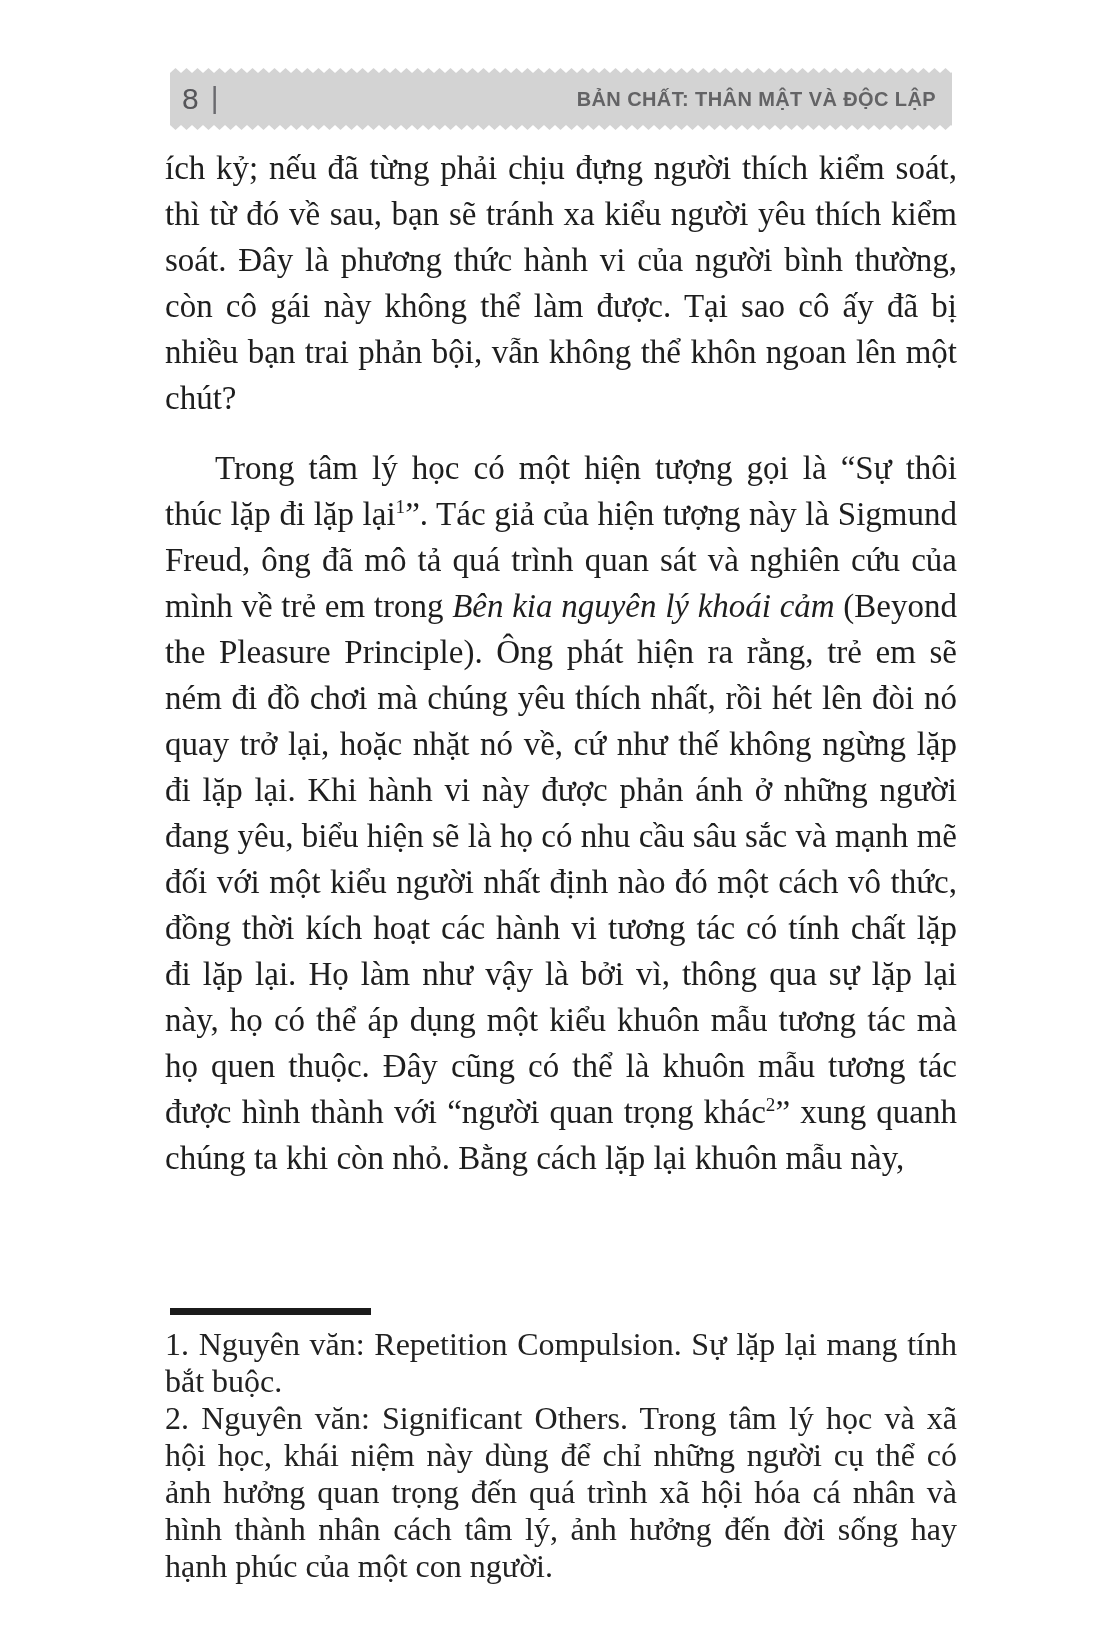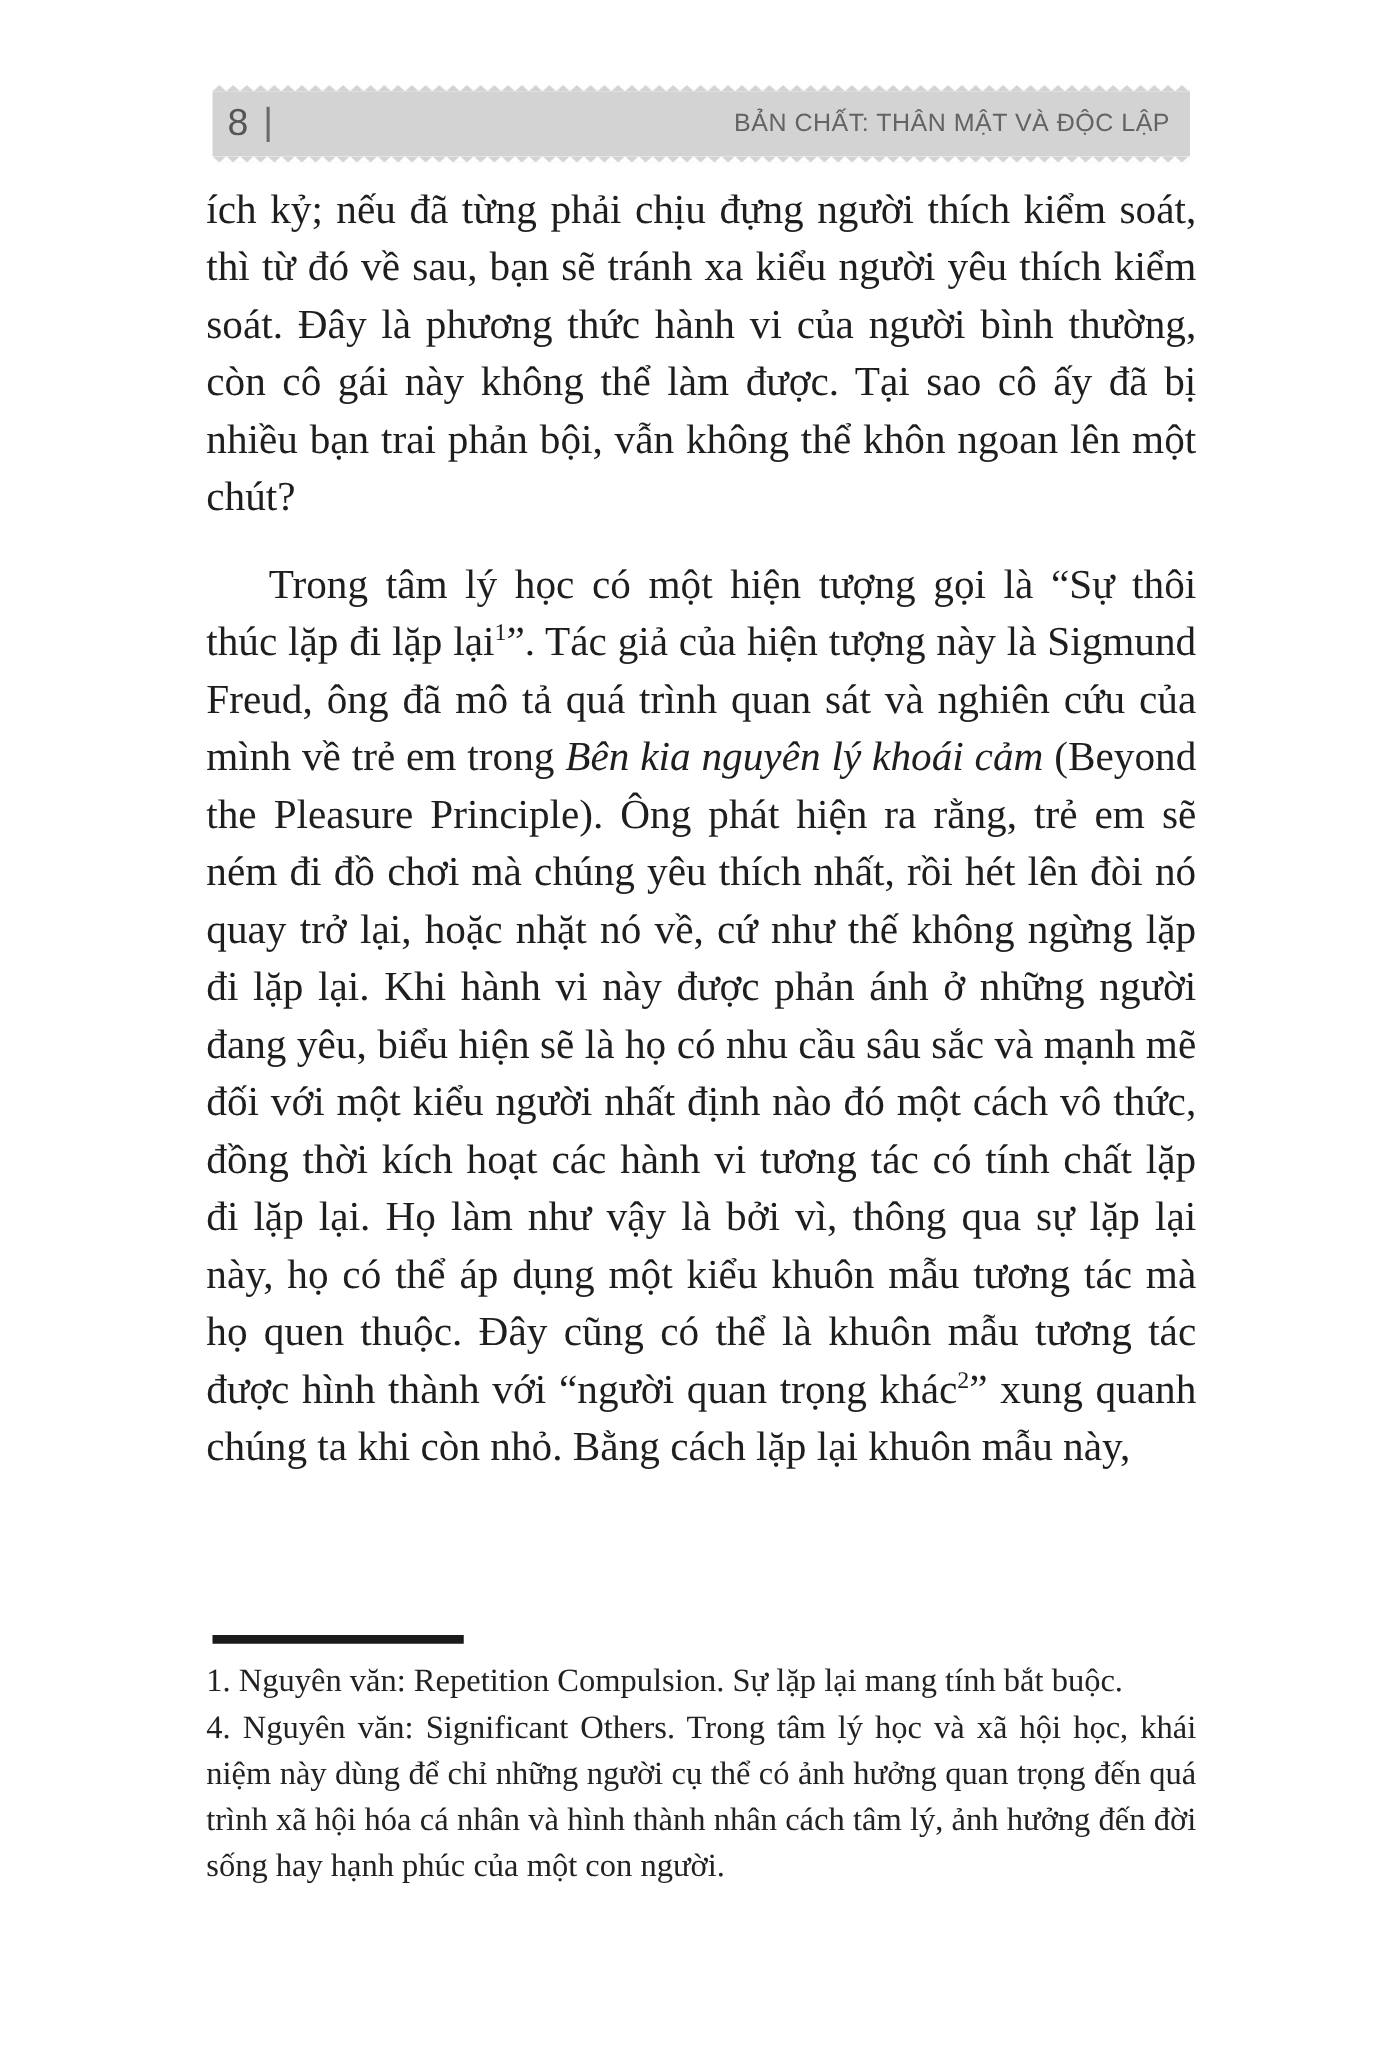--- a/index.html
+++ b/index.html
@@ -44,21 +44,21 @@
     display:flex; align-items:center; gap:12px;
   }
   .page-number .divider{
     font-weight:300;
     color:#6a6a6e;
     font-size:30px;
     transform:translateY(-1px);
   }
   .running-title{
     font-size:20px;
-    font-weight:400;
+    font-weight:700;
     letter-spacing:0.4px;
     color:var(--header-text);
   }
 
   
   .body-text{
     position:absolute;
     left:165px; top:145px;
     width:792px;
     font-size:33px;
@@ -80,21 +80,21 @@
   .footnote-rule{
     position:absolute;
     left:170px; top:1308px;
     width:201px; height:7px;
     background:#1b1b1b;
   }
   .footnotes{
     position:absolute;
     left:165px; top:1326px;
     width:792px;
-    font-size:26px;
+    font-size:32px;
     line-height:37px;
     text-align:justify;
     color:#222222;
   }
   .footnote-item{ text-align:justify; }
 </style>
 </head>
 <body>
 
 <div class="page">
@@ -127,16 +127,16 @@
 
   <div class="body-text">
     <p class="para"><span>ích kỷ; nếu đã từng phải chịu đựng người thích kiểm soát, thì từ đó về sau, bạn sẽ tránh xa kiểu người yêu thích kiểm soát. Đây là phương thức hành vi của người bình thường, còn cô gái này không thể làm được. Tại sao cô ấy đã bị nhiều bạn trai phản bội, vẫn không thể khôn ngoan lên một chút?</span></p>
     <p class="para indent"><span>Trong tâm lý học có một hiện tượng gọi là “Sự thôi thúc lặp đi lặp lại</span><sup>1</sup><span>”. Tác giả của hiện tượng này là Sigmund Freud, ông đã mô tả quá trình quan sát và nghiên cứu của mình về trẻ em trong </span><span class="it">Bên kia nguyên lý khoái cảm</span><span> (Beyond the Pleasure Principle). Ông phát hiện ra rằng, trẻ em sẽ ném đi đồ chơi mà chúng yêu thích nhất, rồi hét lên đòi nó quay trở lại, hoặc nhặt nó về, cứ như thế không ngừng lặp đi lặp lại. Khi hành vi này được phản ánh ở những người đang yêu, biểu hiện sẽ là họ có nhu cầu sâu sắc và mạnh mẽ đối với một kiểu người nhất định nào đó một cách vô thức, đồng thời kích hoạt các hành vi tương tác có tính chất lặp đi lặp lại. Họ làm như vậy là bởi vì, thông qua sự lặp lại này, họ có thể áp dụng một kiểu khuôn mẫu tương tác mà họ quen thuộc. Đây cũng có thể là khuôn mẫu tương tác được hình thành với “người quan trọng khác</span><sup>2</sup><span>” xung quanh chúng ta khi còn nhỏ. Bằng cách lặp lại khuôn mẫu này,</span></p>
   </div>
 
   <div class="footnote-rule"></div>
 
   <div class="footnotes">
     <p class="footnote-item"><span>1. Nguyên văn: Repetition Compulsion. Sự lặp lại mang tính bắt buộc.</span></p>
-    <p class="footnote-item"><span>4. Nguyên văn: Significant Others. Trong tâm lý học và xã hội học, khái niệm này dùng để chỉ những người cụ thể có ảnh hưởng quan trọng đến quá trình xã hội hóa cá nhân và hình thành nhân cách tâm lý, ảnh hưởng đến đời sống hay hạnh phúc của một con người.</span></p>
+    <p class="footnote-item"><span>2. Nguyên văn: Significant Others. Trong tâm lý học và xã hội học, khái niệm này dùng để chỉ những người cụ thể có ảnh hưởng quan trọng đến quá trình xã hội hóa cá nhân và hình thành nhân cách tâm lý, ảnh hưởng đến đời sống hay hạnh phúc của một con người.</span></p>
   </div>
 
 </div>
 
 </body></html>

